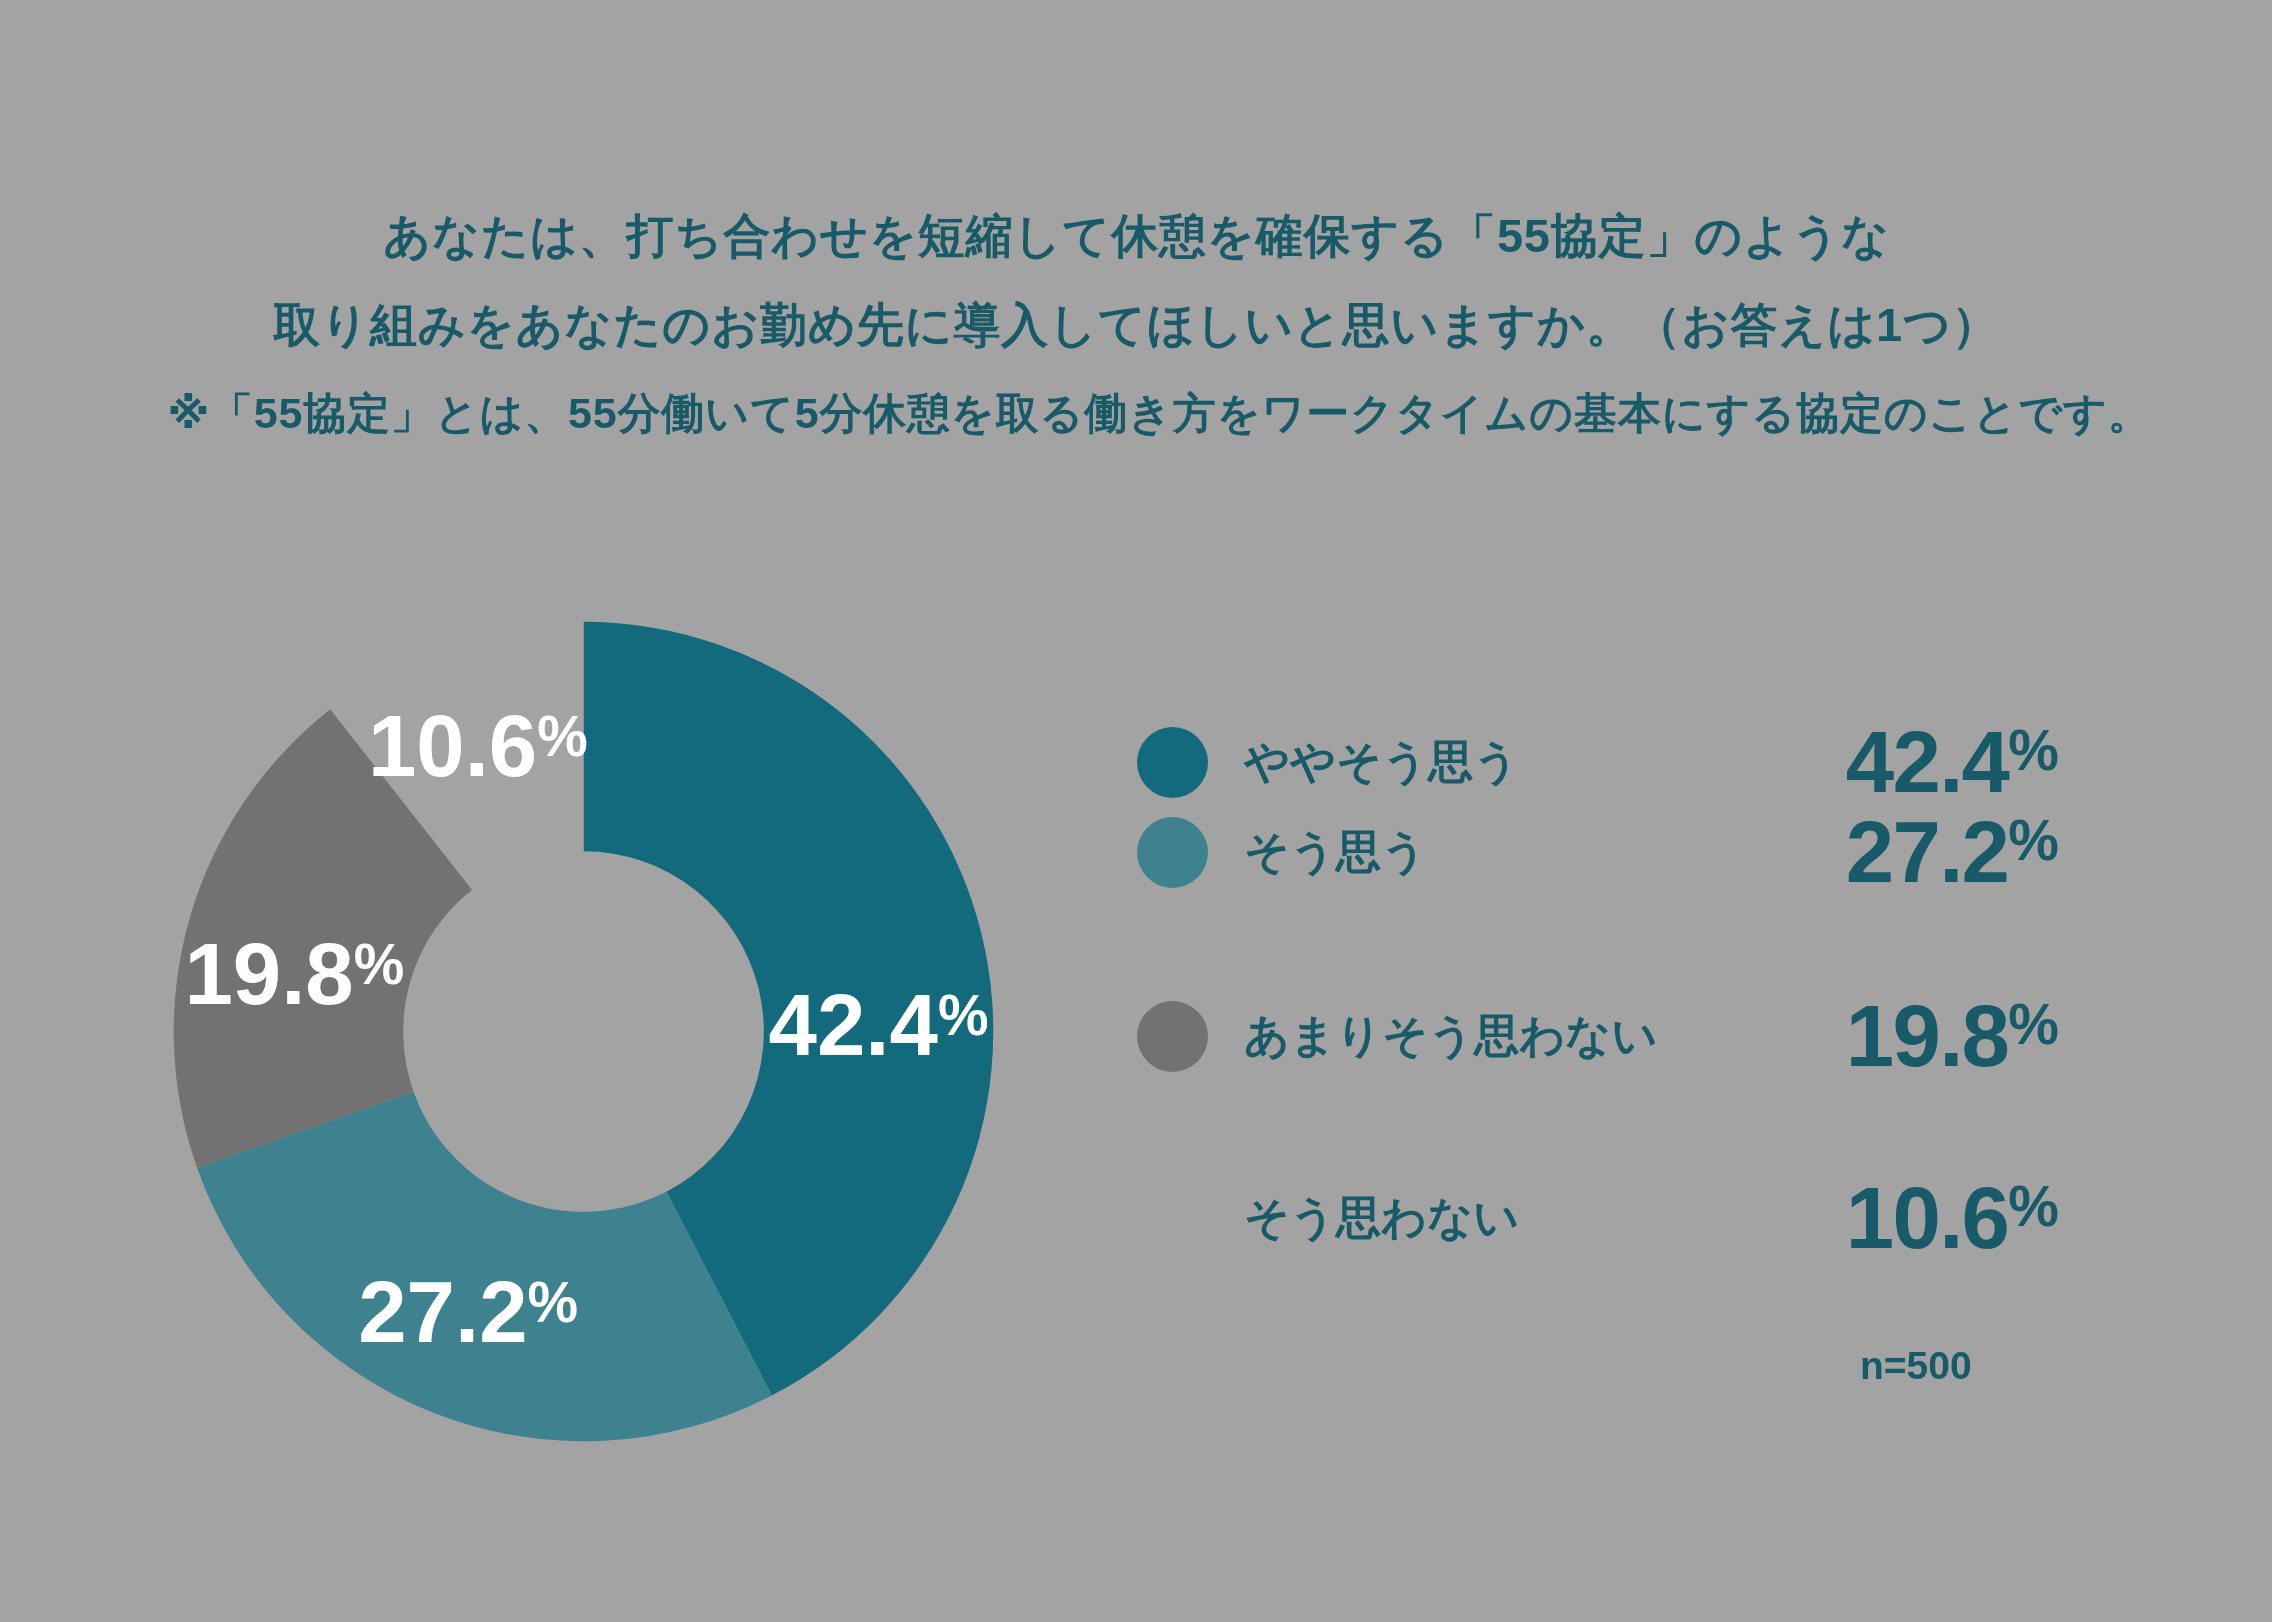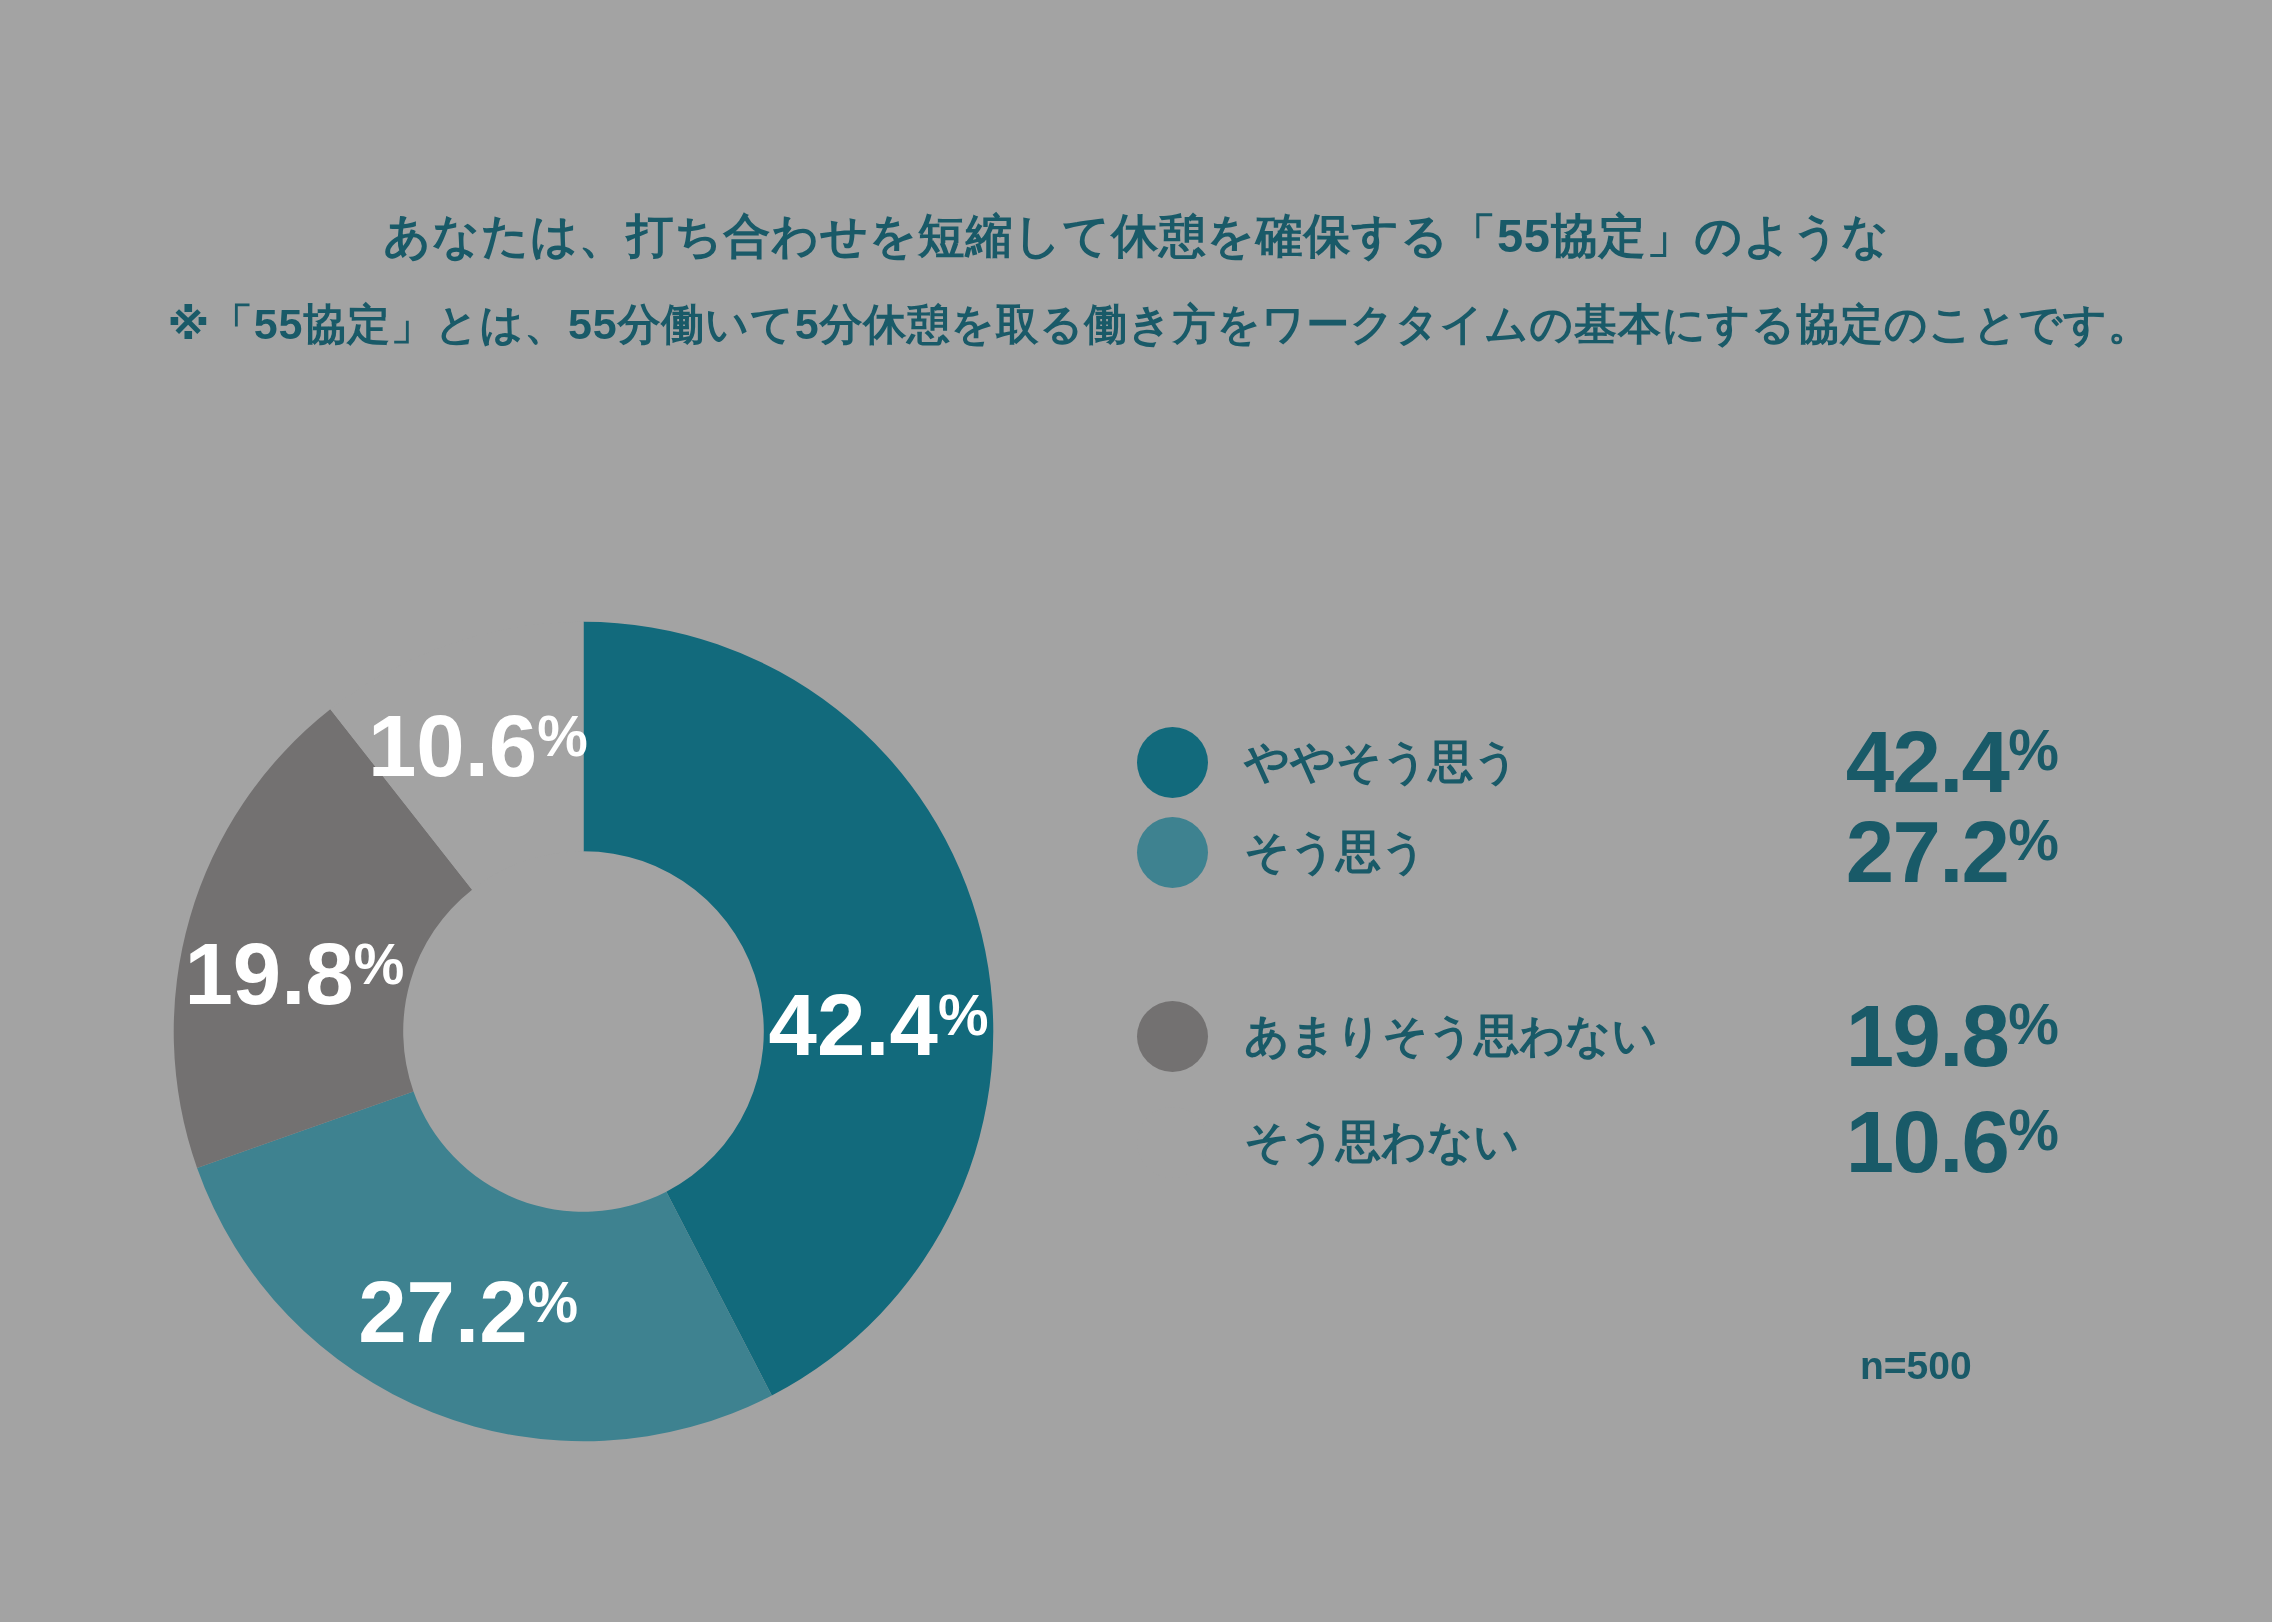--- a/index.html
+++ b/index.html
@@ -61,21 +61,21 @@
     position: absolute;
     left: 1137px;
     right: 214px;
     height: 100px;
     display: flex;
     align-items: center;
   }
   .legend-row:nth-of-type(1) { top: 712px; }
   .legend-row:nth-of-type(2) { top: 802px; align-items: center; }
   .legend-row:nth-of-type(3) { top: 986px; }
-  .legend-row:nth-of-type(4) { top: 1092px; }
+  .legend-row:nth-of-type(4) { top: 1168px; }
   .swatch {
     width: 71px;
     height: 71px;
     border-radius: 50%;
     flex: 0 0 auto;
   }
   .legend-label {
     margin-left: 36px;
     font-size: 45px;
     font-weight: bold;
@@ -102,20 +102,21 @@
     white-space: nowrap;
   }
 </style>
 </head>
 <body>
 
 <div class="page">
 
   <div class="title-block">
     <div class="title-line">あなたは、打ち合わせを短縮して休憩を確保する「55協定」のような</div>
+    <div class="title-line">取り組みをあなたのお勤め先に導入してほしいと思いますか。（お答えは1つ）</div>
     <div class="title-line note">※「55協定」とは、55分働いて5分休憩を取る働き方をワークタイムの基本にする協定のことです。</div>
   </div>
 
   <svg class="donut" viewBox="0 0 1020 1020" xmlns="http://www.w3.org/2000/svg">
       <path d="M 510 20 A 490 490 0 0 1 735.1941317045291 945.1868599186369 L 609.0854179499928 701.4822183642002 A 215.6 215.6 0 0 0 510 294.4 Z" fill="#126A7C"></path>
       <text x="862.8" y="538.6" text-anchor="middle" fill="#FFFFFF"><tspan>42.4</tspan><tspan class="unit" dy="-24">%</tspan></text>
       <path d="M 735.1941317045291 945.1868599186369 A 490 490 0 0 1 47.9346374124965 673.0815768162636 L 306.69124046149847 581.755893799156 A 215.6 215.6 0 0 0 609.0854179499928 701.4822183642002 Z" fill="#3E8290"></path>
       <text x="372.1" y="881.0" text-anchor="middle" fill="#FFFFFF"><tspan>27.2</tspan><tspan class="unit" dy="-24">%</tspan></text>
       <path d="M 47.9346374124965 673.0815768162636 A 490 490 0 0 1 207.2487895857363 124.71866825305665 L 376.789467417724 340.4762140313449 A 215.6 215.6 0 0 0 306.69124046149847 581.755893799156 Z" fill="#737171"></path>
       <text x="164.2" y="477.6" text-anchor="middle" fill="#FFFFFF"><tspan>19.8</tspan><tspan class="unit" dy="-24">%</tspan></text>

